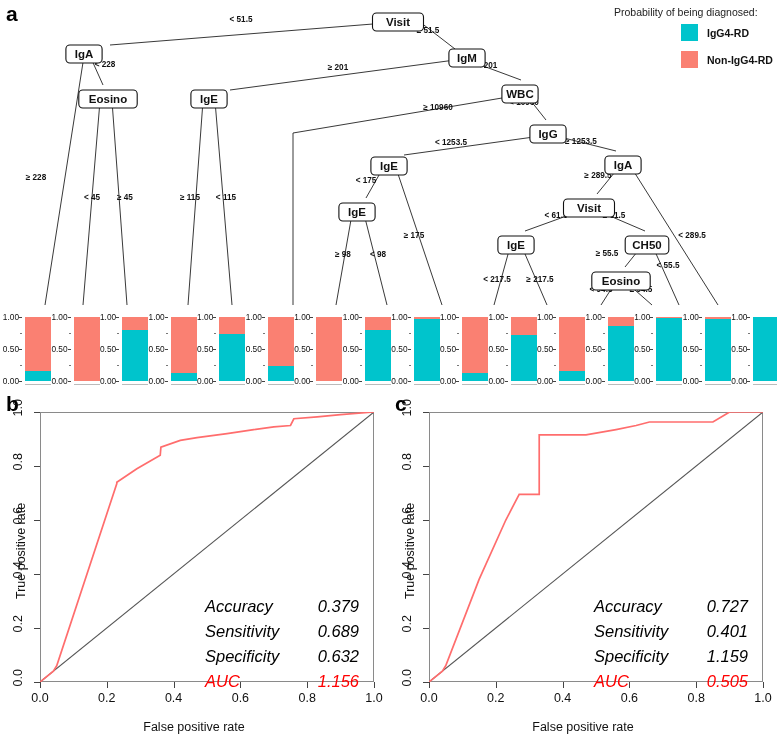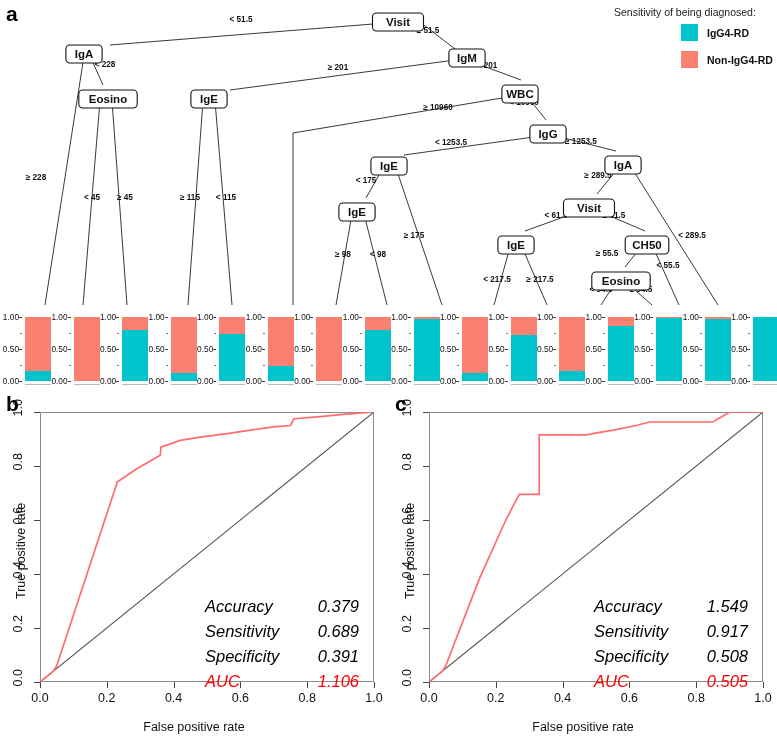--- a/index.html
+++ b/index.html
@@ -159,21 +159,21 @@
       <g>
         <rect x="625.2" y="236" width="43.6" height="18" rx="4" ry="4" fill="#ffffff" stroke="#111" stroke-width="1.1"></rect>
         <text x="647" y="249.2" font-size="11.5" font-family="&quot;Liberation Sans&quot;, sans-serif" font-weight="bold" fill="#111" text-anchor="middle">CH50</text>
       </g>
       <g>
         <rect x="591.8" y="272" width="58.400000000000006" height="18" rx="4" ry="4" fill="#ffffff" stroke="#111" stroke-width="1.1"></rect>
         <text x="621" y="285.2" font-size="11.5" font-family="&quot;Liberation Sans&quot;, sans-serif" font-weight="bold" fill="#111" text-anchor="middle">Eosino</text>
       </g>
     </svg>
 
-  <div class="legend-title" style="left:614px;top:6px;">Sensitivity of being diagnosed:</div>
+  <div class="legend-title" style="left:614px;top:6px;">Probability of being diagnosed:</div>
 
   <div class="legend-row" style="left:681px;top:24px;">
     <span class="legend-swatch" style="background:#00c4cc;"></span>
     <span class="legend-label">IgG4-RD</span>
   </div>
 
   <div class="legend-row" style="left:681px;top:51px;">
     <span class="legend-swatch" style="background:#fa8072;"></span>
     <span class="legend-label">Non-IgG4-RD</span>
   </div>
@@ -491,25 +491,25 @@
       <div class="stat-row">
         <span class="stat-name">Accuracy</span>
         <span class="stat-val">0.379</span>
       </div>
       <div class="stat-row">
         <span class="stat-name">Sensitivity</span>
         <span class="stat-val">0.689</span>
       </div>
       <div class="stat-row">
         <span class="stat-name">Specificity</span>
-        <span class="stat-val">0.391</span>
+        <span class="stat-val">0.632</span>
       </div>
       <div class="stat-row stat-auc">
         <span class="stat-name">AUC</span>
-        <span class="stat-val">1.106</span>
+        <span class="stat-val">1.156</span>
       </div>
     </div>
   </div>
 
 <div class="roc-panel" id="panel-c" style="left:389px;top:392px;width:388px;height:356px;">
   <div class="panel-letter" style="left:6px;top:0px;">c</div>
 <div class="roc-frame" style="left: 40px; top: 20px; width: 334px; height: 270px;"></div>
     <svg width="334" height="270" class="roc-svg" style="left: 40px; top: 20px;">
       <polyline points="0,270 334,0" fill="none" stroke="#555555" stroke-width="1.1"></polyline>
       <polyline points="0,270 6.68,264.6 13.36,259.2 16.7,253.8 50.1,167.4 76.82000000000001,108 90.18,82.35000000000002 110.22,82.35000000000002 110.22,22.94999999999999 156.98,22.94999999999999 187.04000000000002,17.549999999999983 207.08,13.5 220.44,9.990000000000009 253.84,9.990000000000009 283.9,9.990000000000009 293.92,4.050000000000011 300.6,0 320.64,0 334,0" fill="none" stroke="#ff6d6d" stroke-width="1.7" stroke-linejoin="miter" stroke-linecap="butt"></polyline>
@@ -536,28 +536,28 @@
     <div class="roc-ytick" style="left: 6px; top: 120px; width: 24px; text-align: right;">0.6</div>
     <div style="position: absolute; height: 1px; width: 6px; background: rgb(68, 68, 68); left: 34px; top: 74px;"></div>
     <div class="roc-ytick" style="left: 6px; top: 66px; width: 24px; text-align: right;">0.8</div>
     <div style="position: absolute; height: 1px; width: 6px; background: rgb(68, 68, 68); left: 34px; top: 20px;"></div>
     <div class="roc-ytick" style="left: 6px; top: 12px; width: 24px; text-align: right;">1.0</div>
     <div class="roc-xlabel" style="left: 0px; top: 328px;">False positive rate</div>
     <div class="roc-ylabel" style="left: 14px; top: 207px;">True positive rate</div>
     <div class="stat-table" style="left: 205px; top: 205px;">
       <div class="stat-row">
         <span class="stat-name">Accuracy</span>
-        <span class="stat-val">1.549</span>
+        <span class="stat-val">0.727</span>
       </div>
       <div class="stat-row">
         <span class="stat-name">Sensitivity</span>
-        <span class="stat-val">0.917</span>
+        <span class="stat-val">0.401</span>
       </div>
       <div class="stat-row">
         <span class="stat-name">Specificity</span>
-        <span class="stat-val">0.508</span>
+        <span class="stat-val">1.159</span>
       </div>
       <div class="stat-row stat-auc">
         <span class="stat-name">AUC</span>
         <span class="stat-val">0.505</span>
       </div>
     </div>
   </div>
 
 </body></html>

